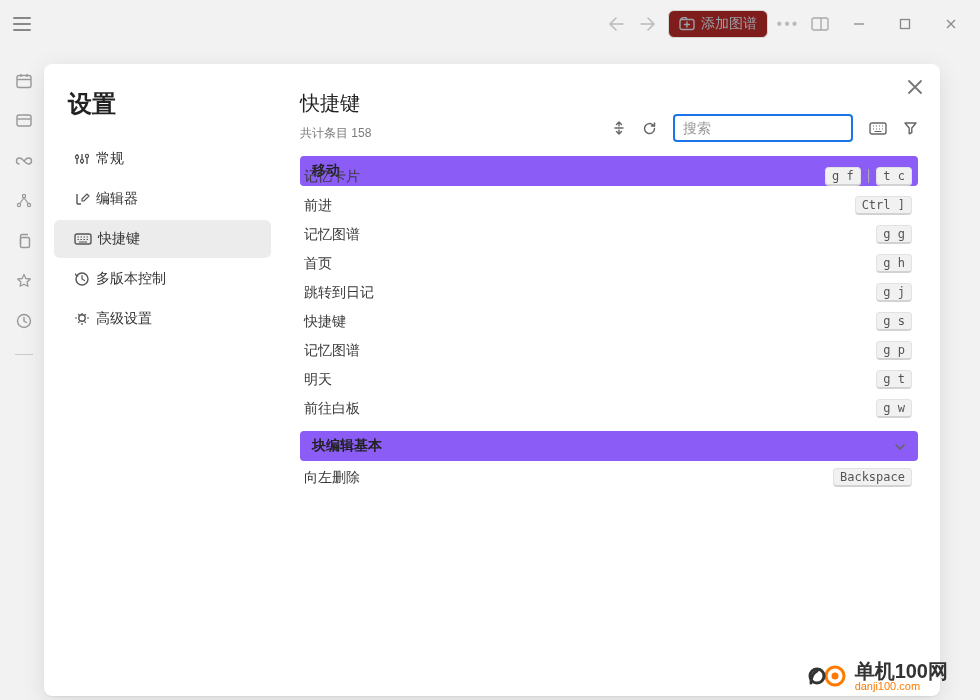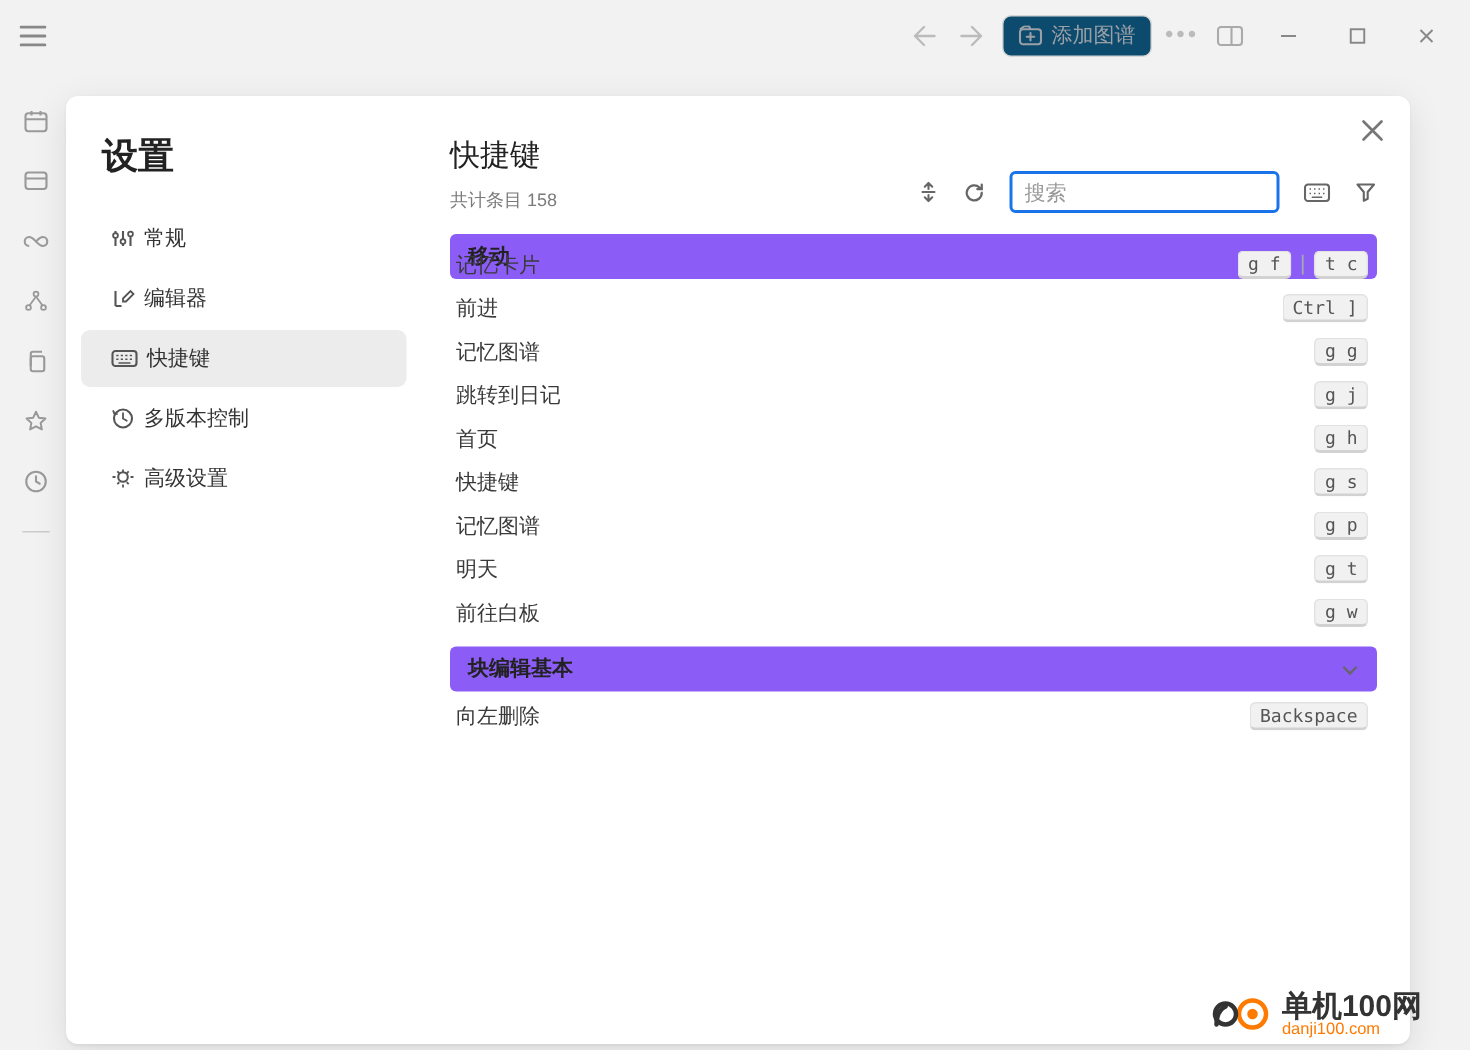--- a/index.html
+++ b/index.html
@@ -30,21 +30,21 @@
   .hb svg { stroke:#888; }
   .add-graph-btn {
     border: 1px solid #d6d6d6;
     border-radius: 6px;
     padding: 4px 10px;
     display:flex;
     align-items:center;
     gap:6px;
     color:#9aa0a6;
     font-size:14px;
-    background:#0c4a6e;
+    background:#7f1d1d;
   }
   .win-btn { width:38px; height:28px; display:flex; align-items:center; justify-content:center; color:#888; }
 
   
   .left-rail {
     position:absolute;
     left:0; top:48px; bottom:0;
     width:48px;
     display:flex;
     flex-direction:column;
@@ -424,29 +424,29 @@
                 <span class="key">Ctrl ]</span>
               </span>
         </div>
         <div class="row">
           <span>记忆图谱</span>
           <span class="keys">
                 <span class="key">g g</span>
               </span>
         </div>
         <div class="row">
+          <span>首页</span>
+          <span class="keys">
+                <span class="key">g h</span>
+              </span>
+        </div>
+        <div class="row">
           <span>跳转到日记</span>
           <span class="keys">
                 <span class="key">g j</span>
-              </span>
-        </div>
-        <div class="row">
-          <span>首页</span>
-          <span class="keys">
-                <span class="key">g h</span>
               </span>
         </div>
         <div class="row">
           <span>快捷键</span>
           <span class="keys">
                 <span class="key">g s</span>
               </span>
         </div>
         <div class="row">
           <span>记忆图谱</span>

